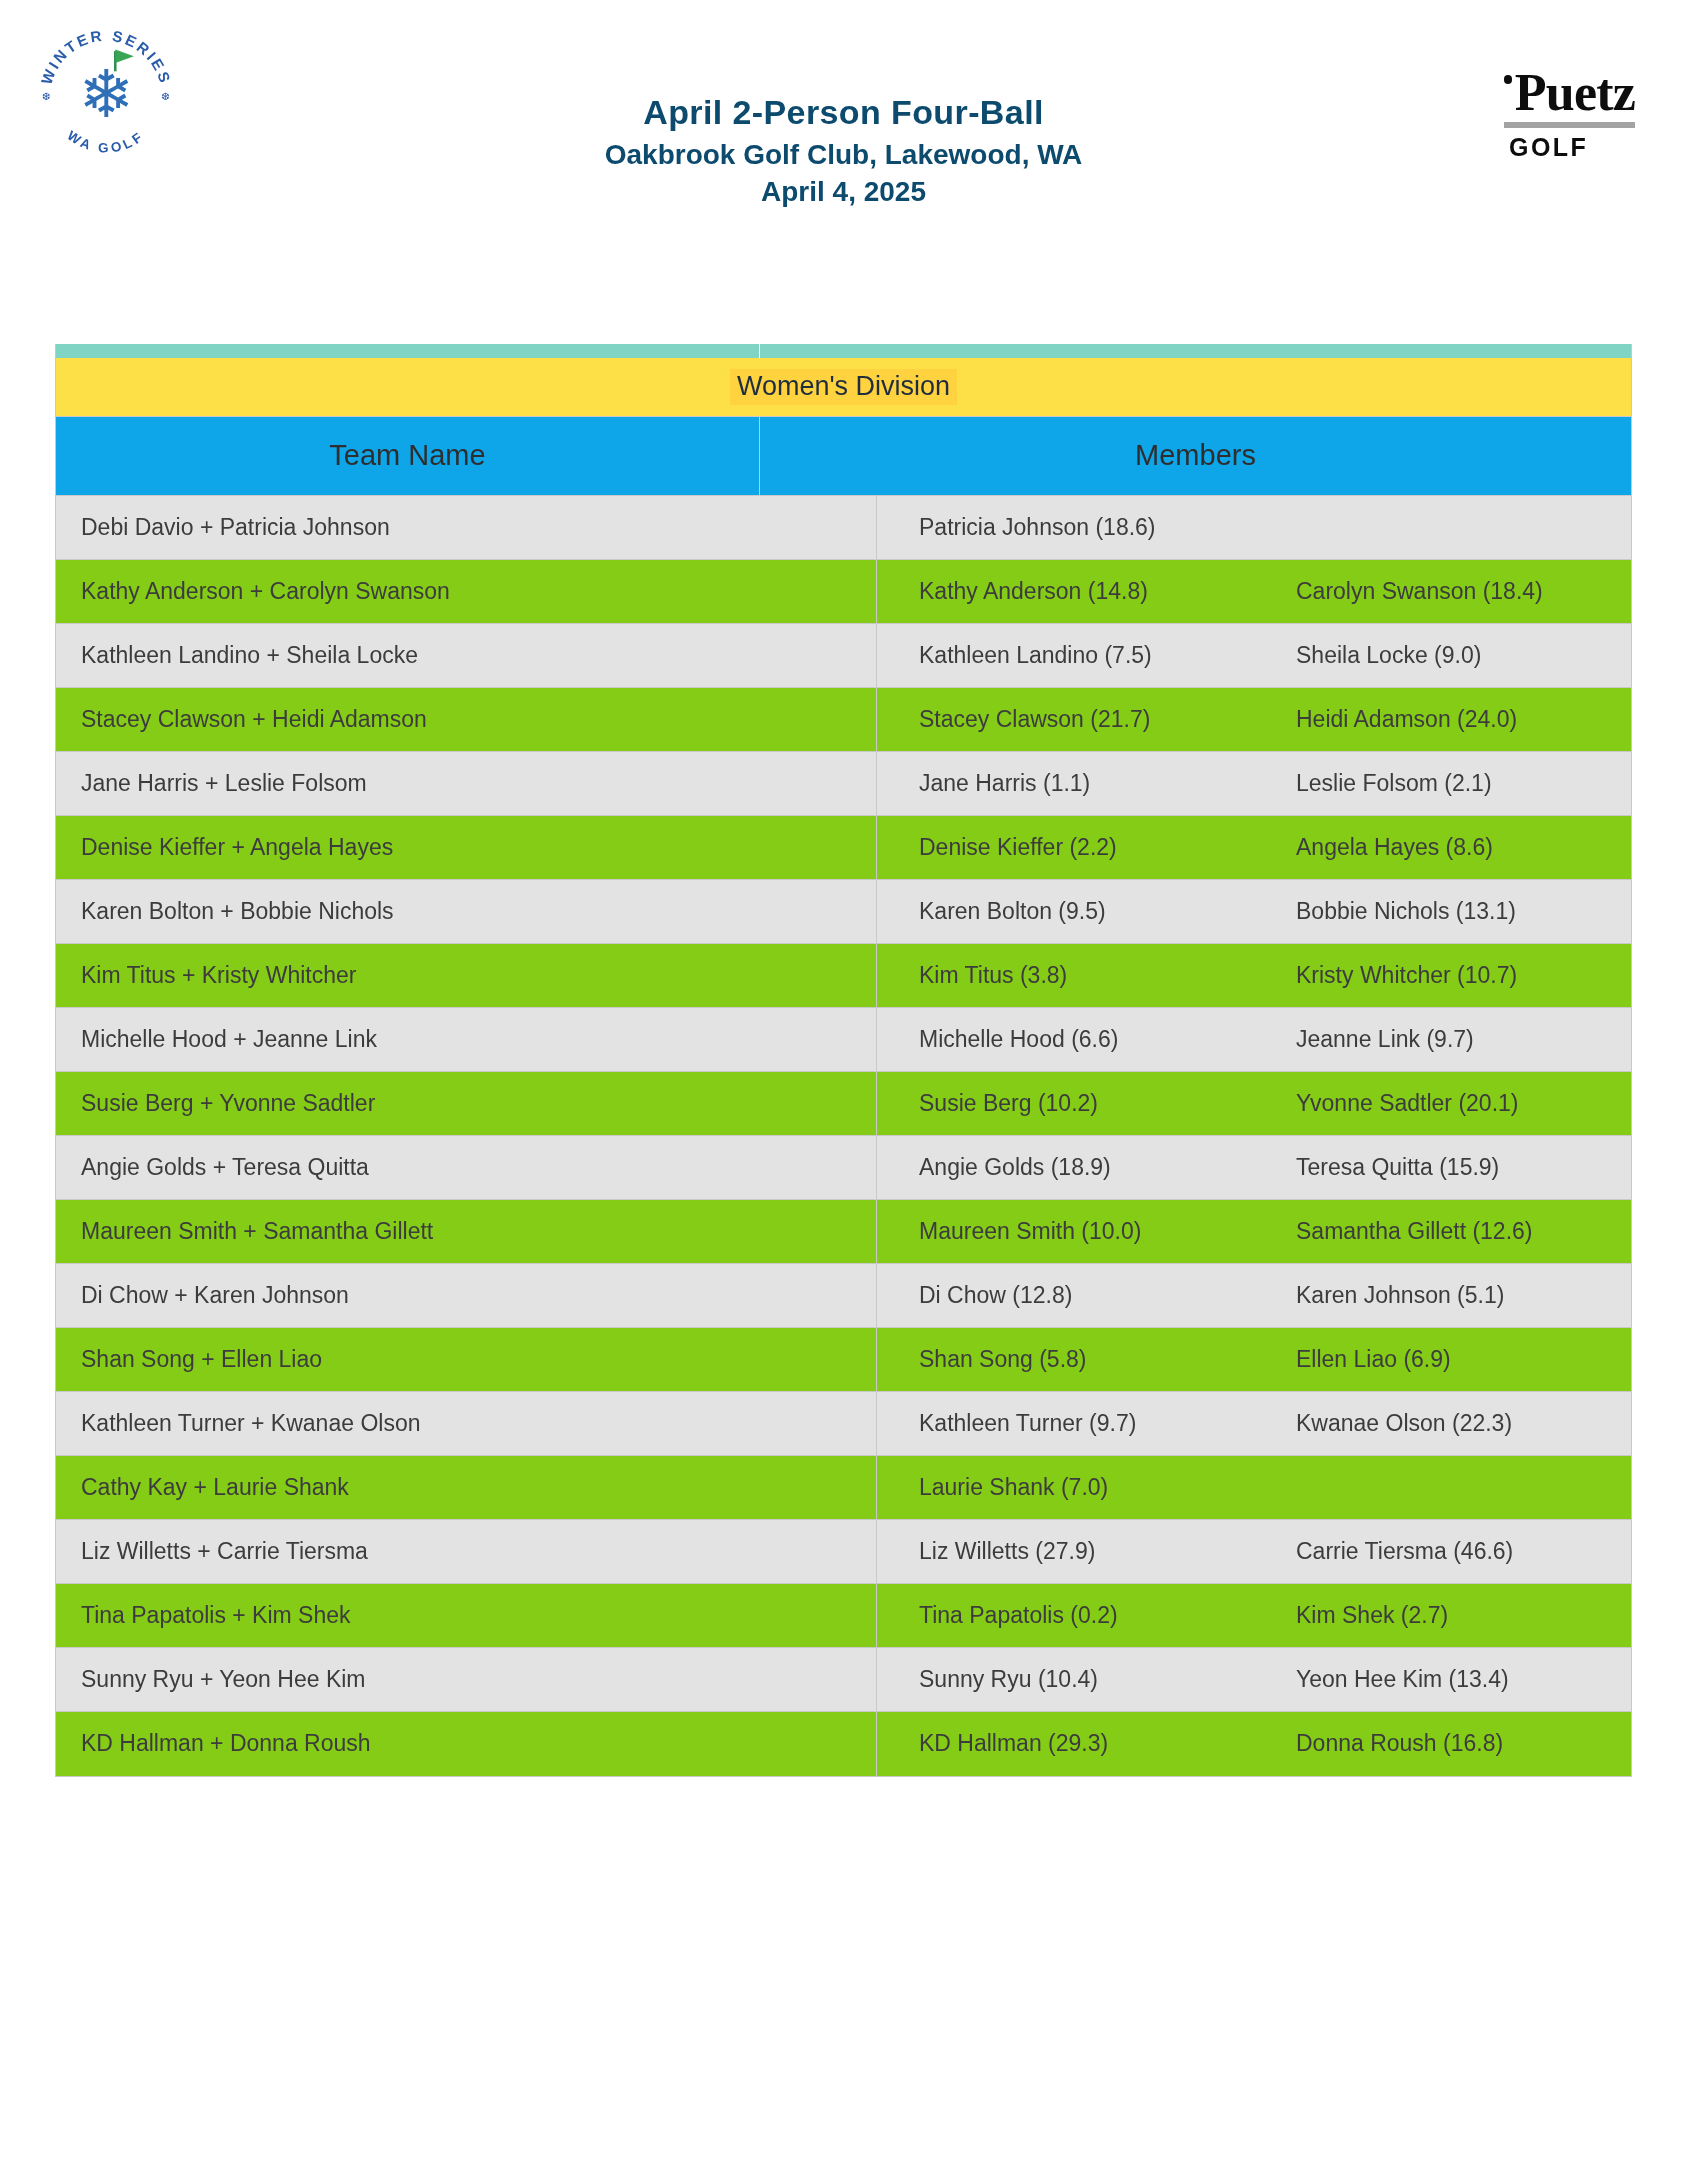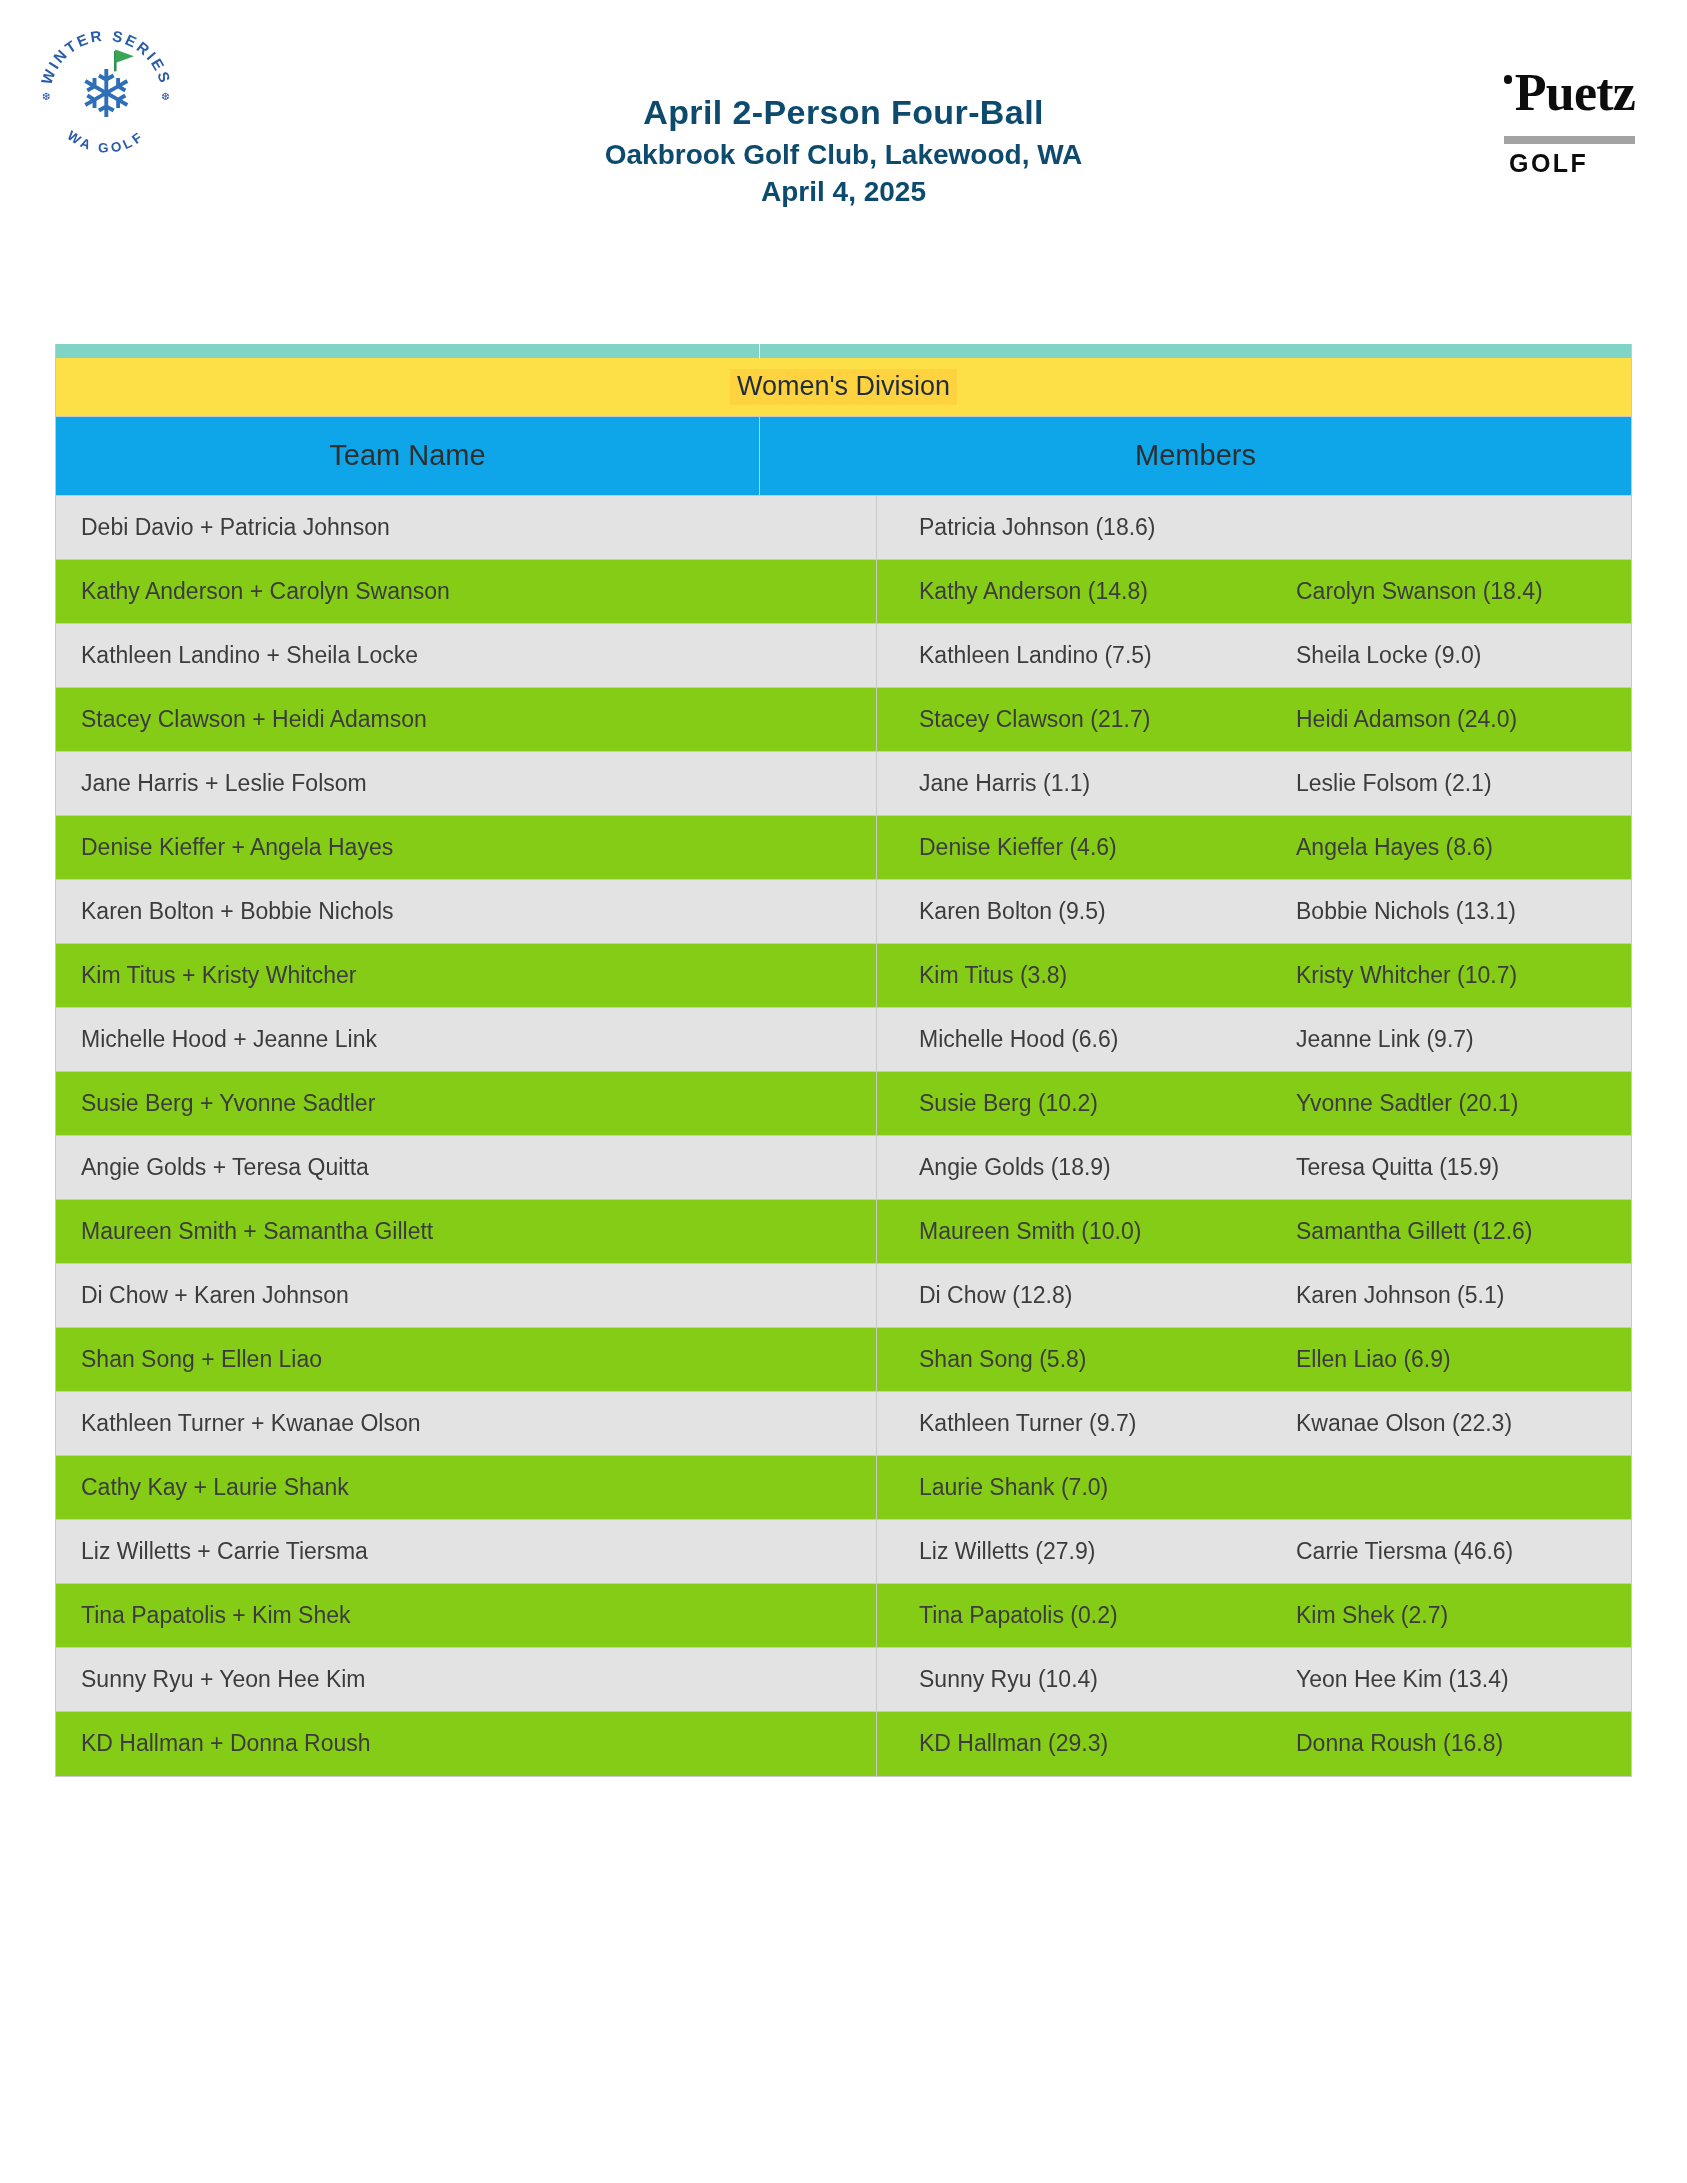--- a/index.html
+++ b/index.html
@@ -17,21 +17,21 @@
   .header { position: relative; height: 344px; }
 
   .ws-logo { position: absolute; left: 29.5px; top: 18.6px; width: 152px; height: 152px; }
 
   .titles { text-align: center; padding-top: 93px; color: #0c4a6e; }
   .title-1 { font-size: 34px; font-weight: bold; letter-spacing: 0.4px; }
   .title-2 { font-size: 28px; font-weight: bold; margin-top: 6.7px; }
   .title-3 { font-size: 28px; font-weight: bold; margin-top: 5px; }
 
   .puetz { position: absolute; right: 52px; top: 67px; display: flex; flex-direction: column; align-items: flex-start; }
-  .puetz-name-row { display: flex; align-items: flex-start; border-bottom: 8px solid #a3a3a3; padding-bottom: 17px; }
+  .puetz-name-row { display: flex; align-items: flex-start; border-bottom: 6px solid #a3a3a3; padding-bottom: 3px; }
   .puetz-dot { width: 8.4px; height: 8.4px; border-radius: 50%; background: #0d0d0d; margin-top: 8.4px; margin-right: 2.5px; }
   .puetz-name { font-family: "Liberation Serif", "DejaVu Serif", serif; font-weight: 700; font-size: 52px; line-height: 1; color: #0d0d0d; letter-spacing: -0.8px; }
   .puetz-sub { font-size: 25px; font-weight: 600; letter-spacing: 2.5px; color: #0d0d0d; margin-top: 5px; margin-left: 5px; }
 
   
   .table-wrap { margin: 0 55px; border: 0.8px solid #c9c9c9; border-top: none; }
 
   .teal-row { display: flex; height: 13.5px; }
   .teal-row .t { background: var(--teal, #7fd4c3); height: 100%; }
   .teal-row .t1 { width: 704px; border-right: 1.7px solid #ffffff; }
@@ -137,21 +137,21 @@
     <div class="trow shaded">
       <div class="cell-team">Jane Harris + Leslie Folsom</div>
       <div class="cell-members">
         <div class="m">Jane Harris (1.1)</div>
         <div class="m">Leslie Folsom (2.1)</div>
       </div>
     </div>
     <div class="trow">
       <div class="cell-team">Denise Kieffer + Angela Hayes</div>
       <div class="cell-members">
-        <div class="m">Denise Kieffer (4.6)</div>
+        <div class="m">Denise Kieffer (2.2)</div>
         <div class="m">Angela Hayes (8.6)</div>
       </div>
     </div>
     <div class="trow shaded">
       <div class="cell-team">Karen Bolton + Bobbie Nichols</div>
       <div class="cell-members">
         <div class="m">Karen Bolton (9.5)</div>
         <div class="m">Bobbie Nichols (13.1)</div>
       </div>
     </div>

